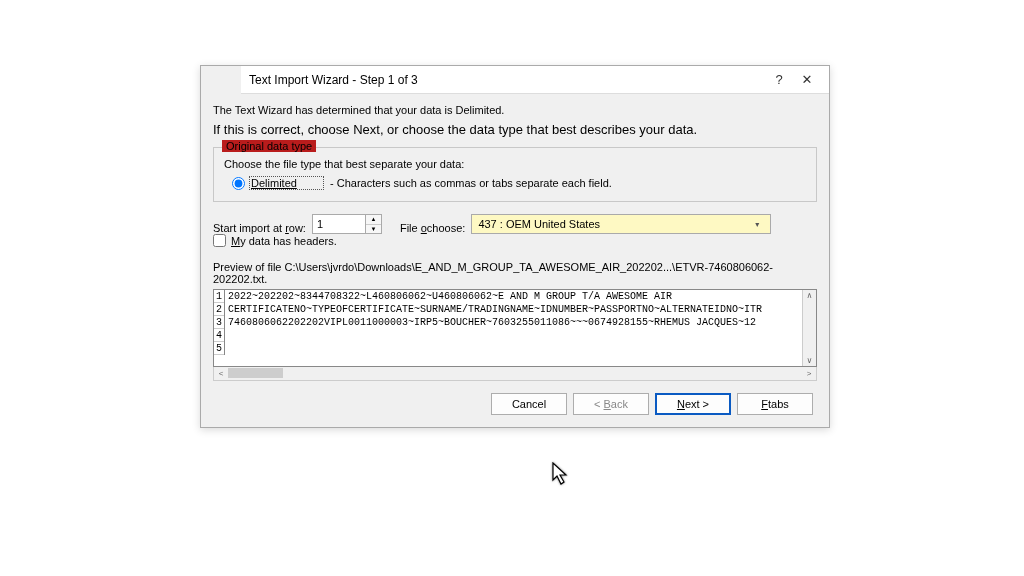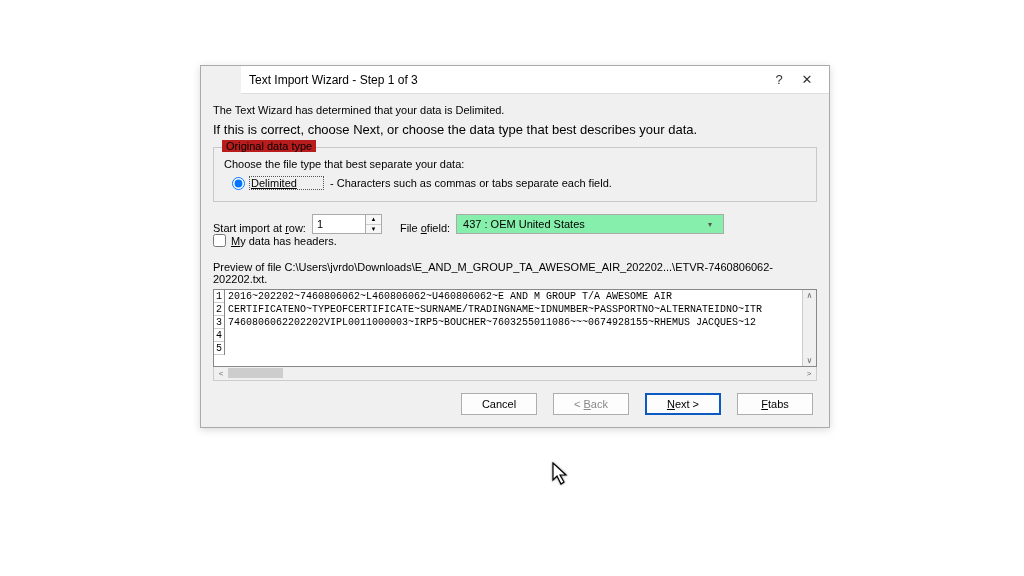--- a/index.html
+++ b/index.html
@@ -92,23 +92,23 @@
     font-size: 6px;
     background: #f7f7f7;
     cursor: pointer;
   }
   .spinner .arrow:first-child { border-bottom: 1px solid #ccc; }
   .origin-label { margin-left: 18px; margin-right: 8px; }
   .dropdown {
     display: inline-flex;
     align-items: center;
     border: 1px solid #aaa;
-    background: #86efac;
+    background: #fef9c3;
     height: 20px;
-    width: 268px;
+    width: 300px;
     padding: 8px 6px;
     font-size: 11px;
     justify-content: space-between;
   }
   .dropdown .dd-arrow {
     width: 14px;
     text-align: center;
     font-size: 8px;
     color: #555;
   }
@@ -166,21 +166,21 @@
     margin-bottom: 12px;
   }
   .hscroll .harrow { width: 14px; text-align: center; cursor: pointer; }
   .hscroll .htrack { flex: 1; position: relative; height: 100%; }
   .hscroll .hthumb {
     position: absolute;
     left: 0; top: 1px;
     width: 55px; height: 10px;
     background: #cdcdcd;
   }
-  .buttons { display: flex; justify-content: flex-end; gap: 16px; padding-right: 4px; }
+  .buttons { display: flex; justify-content: flex-end; gap: 6px; padding-right: 4px; }
   .btn {
     min-width: 76px;
     height: 22px;
     border: 1px solid #adadad;
     background: #fdfdfd;
     font-size: 11px;
     cursor: pointer;
     padding: 0 10px;
   }
   .btn.disabled { color: #888; }
@@ -218,21 +218,21 @@
 
     <div class="import-row">
       <label><span>Start import at </span><span class="ul">r</span><span>ow:</span></label>
       <div class="spinner">
         <input type="text" value="1" style="">
         <div class="arrows">
           <div class="arrow">▲</div>
           <div class="arrow">▼</div>
         </div>
       </div>
-      <label class="origin-label"><span>File </span><span class="ul">o</span><span>field:</span></label>
+      <label class="origin-label"><span>File </span><span class="ul">o</span><span>choose:</span></label>
       <div class="dropdown">
         <span>437 : OEM United States</span>
         <span class="dd-arrow">▾</span>
       </div>
     </div>
 
     <div class="chk-row">
       <input type="checkbox" style="">
       <span><span class="ul">M</span><span>y data has headers.</span></span>
     </div>
@@ -241,21 +241,21 @@
     <div class="preview-box">
       <div class="preview-inner">
         <div class="line-nums" id="lnums">
             <div>1</div>
             <div>2</div>
             <div>3</div>
             <div>4</div>
             <div>5</div>
           </div>
         <div class="line-text" id="ltext">
-            <div>2016~202202~7460806062~L460806062~U460806062~E AND M GROUP T/A AWESOME AIR</div>
+            <div>2022~202202~8344708322~L460806062~U460806062~E AND M GROUP T/A AWESOME AIR</div>
             <div>CERTIFICATENO~TYPEOFCERTIFICATE~SURNAME/TRADINGNAME~IDNUMBER~PASSPORTNO~ALTERNATEIDNO~ITR</div>
             <div>7460806062202202VIPL0011000003~IRP5~BOUCHER~7603255011086~~~0674928155~RHEMUS JACQUES~12</div>
             <div>&nbsp;</div>
             <div>&nbsp;</div>
           </div>
       </div>
       <div class="vscroll">
         <div>∧</div>
         <div>∨</div>
       </div>

